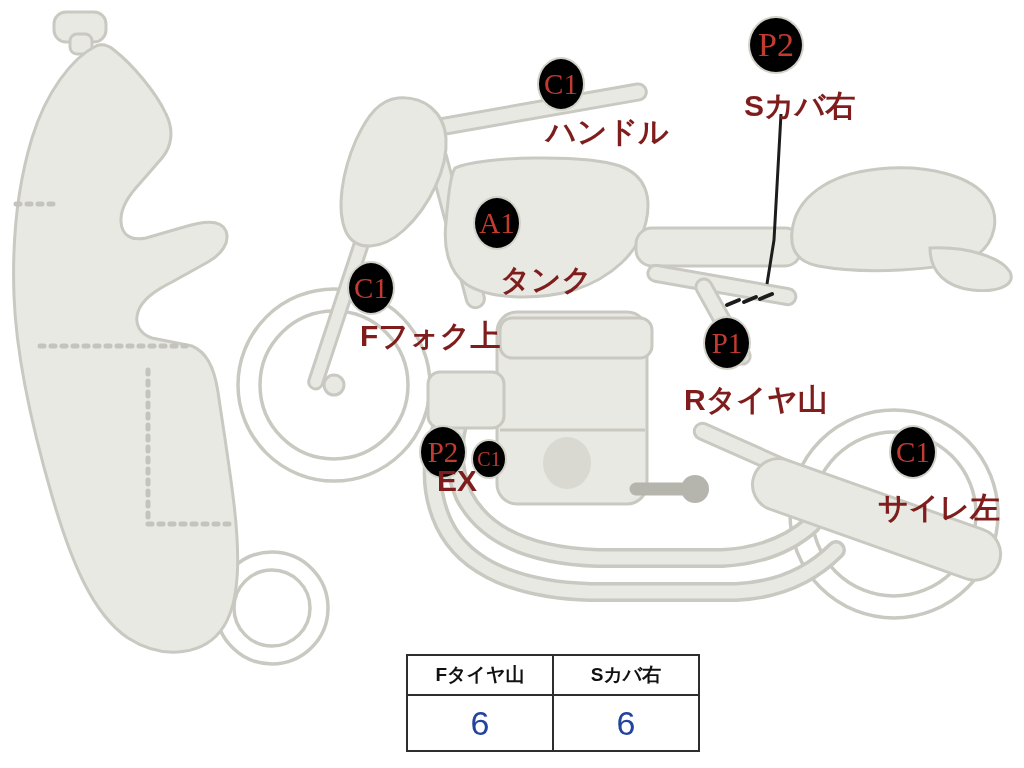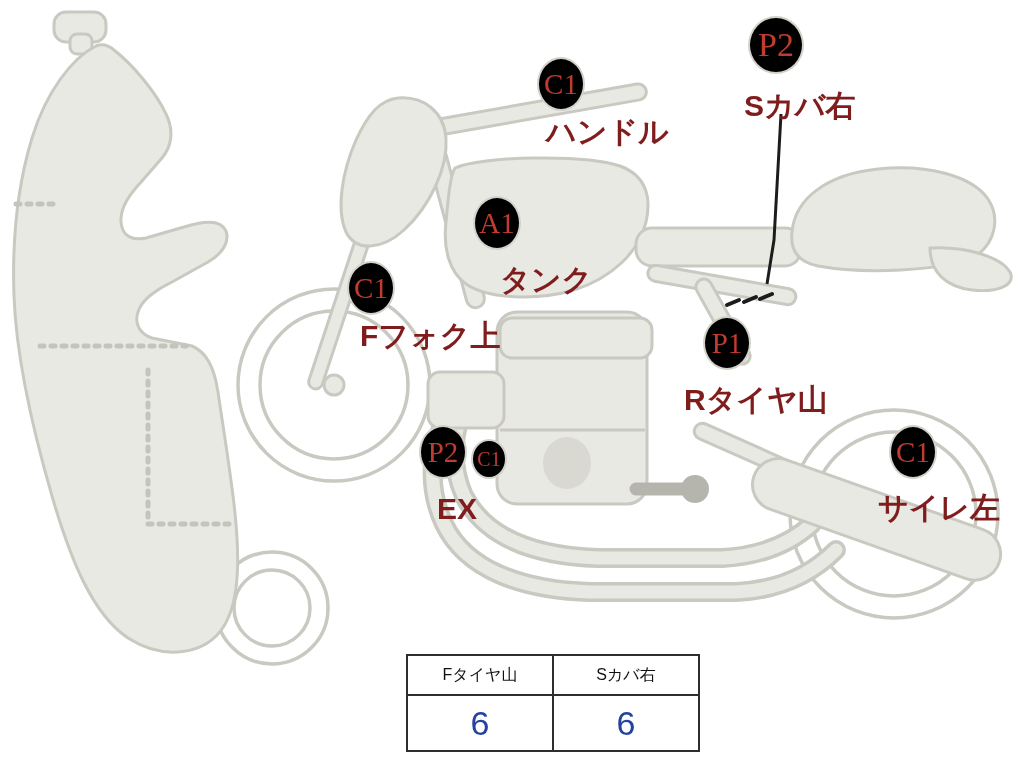--- a/index.html
+++ b/index.html
@@ -27,21 +27,21 @@
     color:var(--marker-red,#c23b31); line-height:1;font-family:Liberation Serif, serif;
   }
   .badge.big { width:48px; height:54px; font-size:29px; }
   .badge.xl  { width:56px; height:58px; font-size:34px; }
   .badge.sm  { width:36px; height:40px; font-size:20px; }
   .mlabel { position:absolute; color:#7f1d1d; font-size:30px; font-weight:600; white-space:nowrap; }
 
   
   .tire-table { position:absolute; left:406px; top:654px; border-collapse:collapse; background:#fff; }
   .tire-table th, .tire-table td { border:2.5px solid #2e2e2e; text-align:center; vertical-align:middle; }
-  .tire-table th { width:142px; height:36px; font-size:16px; font-weight:400; color:#111; }
+  .tire-table th { width:142px; height:36px; font-size:19px; font-weight:700; color:#111; }
   .tire-table td { height:52px; font-size:34px; font-weight:400; color:var(--value-blue,#2443a0); }
 </style>
 </head>
 <body>
 
 <div class="stage">
 
   <svg width="1024" height="768" viewBox="0 0 1024 768">
 
     <g>
@@ -148,21 +148,21 @@
   <div class="badge big" style="left:473px; top:196px">A1</div>
   <div class="mlabel" style="left:500px; top:260px">タンク</div>
 
   <div class="badge big" style="left:347px; top:261px">C1</div>
   <div class="mlabel" style="left:360px; top:316px">Fフォク上</div>
 
   <div class="badge big" style="left:703px; top:316px">P1</div>
   <div class="mlabel" style="left:684px; top:380px">Rタイヤ山</div>
 
   <div class="badge big" style="left:419px; top:425px">P2</div>
-  <div class="mlabel" style="left:437px; top:492px">EX</div>
+  <div class="mlabel" style="left:437px; top:464px">EX</div>
 
   <div class="badge sm" style="left:471px; top:439px">C1</div>
 
   <div class="badge big" style="left:889px; top:425px">C1</div>
   <div class="mlabel" style="left:878px; top:488px">サイレ左</div>
 
   <table class="tire-table">
     <tbody>
         <tr>
       <th>Fタイヤ山</th>

